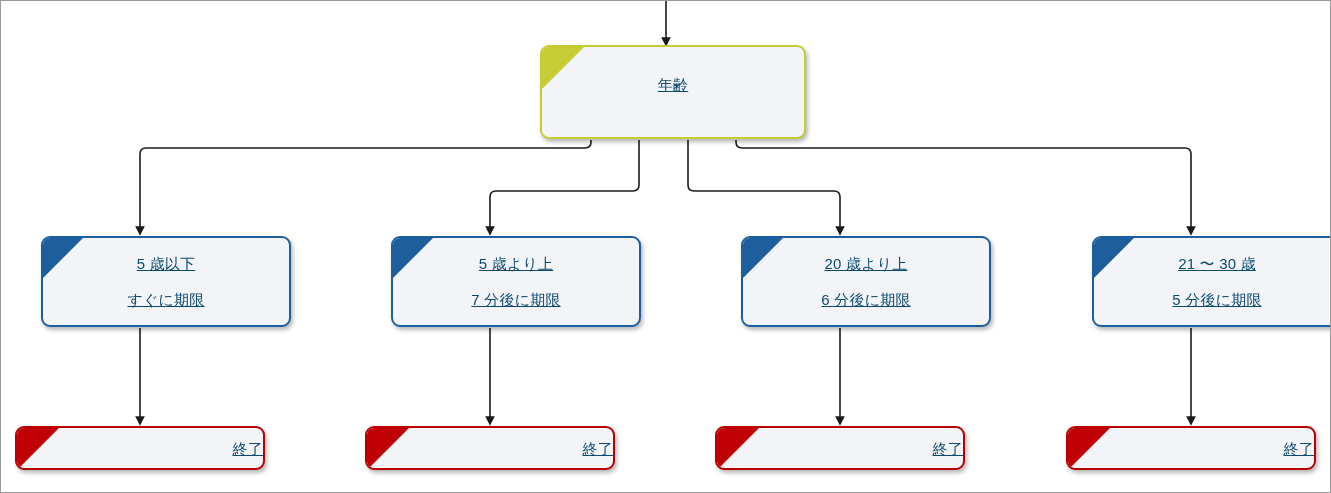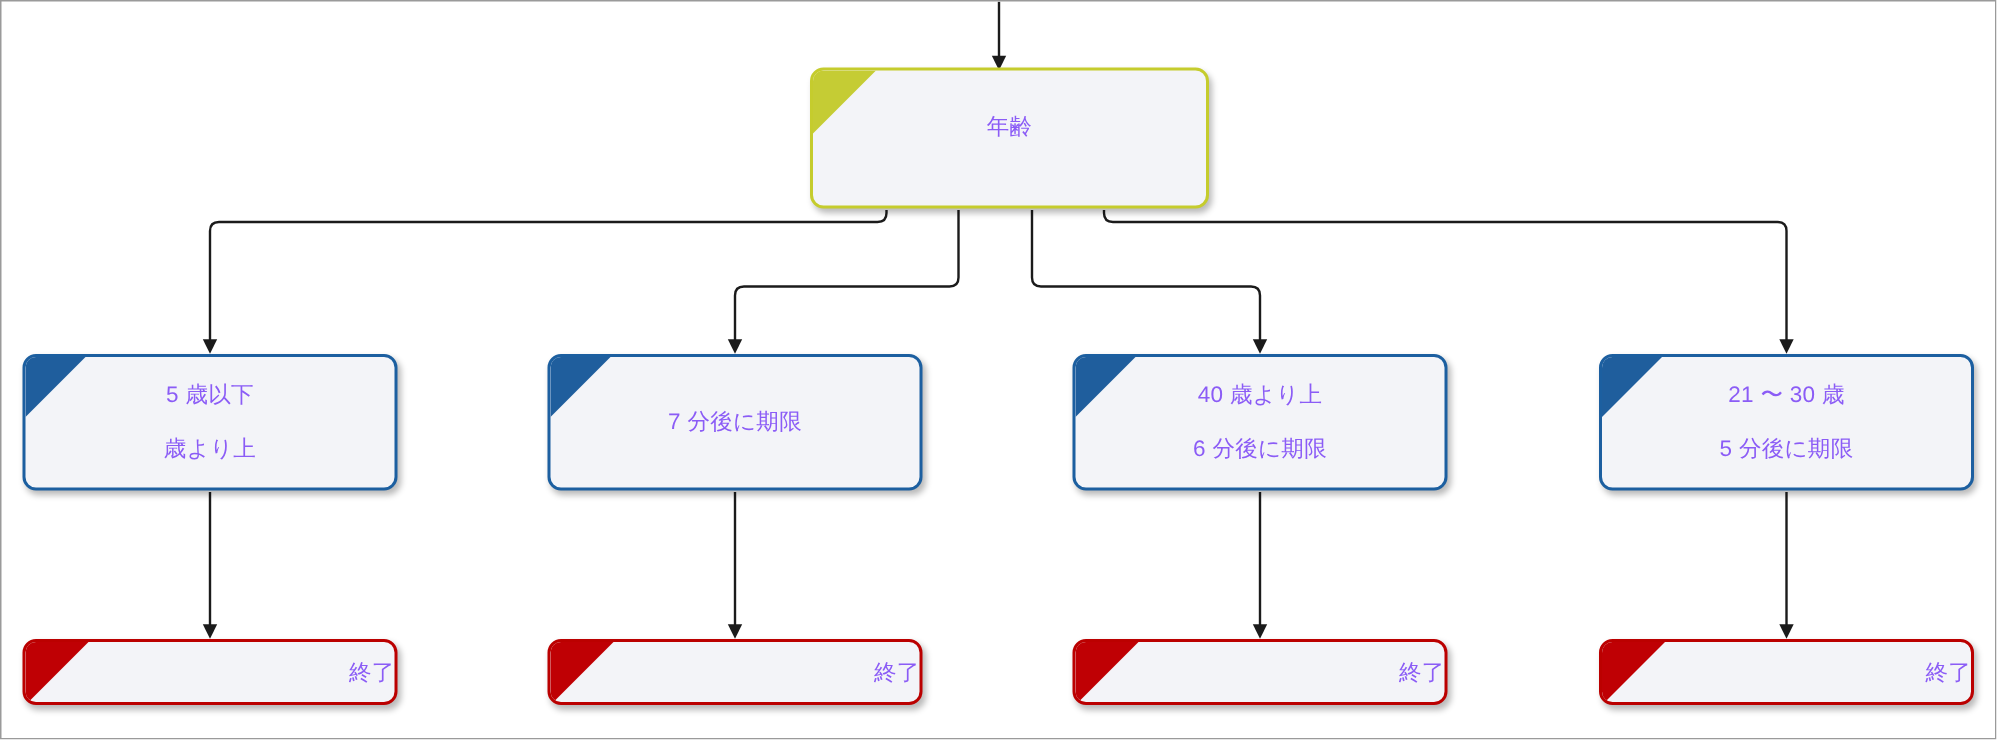--- a/index.html
+++ b/index.html
@@ -31,22 +31,23 @@
     position: absolute;
     box-sizing: border-box;
     background: #f3f4f8;
     border-radius: 9px;
     overflow: hidden;
     display: flex;
     flex-direction: column;
     align-items: center;
     justify-content: center;
     text-align: center;
-    color: #8b5cf6;
+    color: #0c4a6e;
     box-shadow: 2px 3px 4px rgba(0,0,0,0.28);
+    text-decoration: underline;
   }
   .node .corner {
     position: absolute;
     left: 0;
     top: 0;
     width: 0;
     height: 0;
   }
   .node .lines {
     position: relative;
@@ -74,20 +75,21 @@
   .node.decision .corner {
     border-top: 42px solid #c5cc34;
     border-right: 42px solid transparent;
   }
 
   
   .node.case {
     border: 2px solid #1c5fa0;
     width: 250px;
     height: 91px;
+    margin-left: 26px;
   }
   .node.case .t1 { margin-bottom: 17px; }
   .node.case .corner {
     border-top: 40px solid #1f5e9d;
     border-right: 40px solid transparent;
   }
 
   
   .node.end {
     border: 2px solid #bb0000;
@@ -135,35 +137,36 @@
     <span class="corner"></span>
     <div class="lines">
       <div class="t1">年齢</div>
     </div>
   </div>
 
   <div class="node case" style="left:14px; top:235px;">
     <span class="corner"></span>
     <div class="lines">
       <div class="t1">5 歳以下</div>
-      <div class="t2">歳より上</div>
+      <div class="t2">すぐに期限</div>
     </div>
   </div>
 
   <div class="node case" style="left:364px; top:235px;">
     <span class="corner"></span>
     <div class="lines">
+      <div class="t1">5 歳より上</div>
       <div class="t2">7 分後に期限</div>
     </div>
   </div>
 
   <div class="node case" style="left:714px; top:235px;">
     <span class="corner"></span>
     <div class="lines">
-      <div class="t1">40 歳より上</div>
+      <div class="t1">20 歳より上</div>
       <div class="t2">6 分後に期限</div>
     </div>
   </div>
 
   <div class="node case" style="left:1065px; top:235px;">
     <span class="corner"></span>
     <div class="lines">
       <div class="t1">21 〜 30 歳</div>
       <div class="t2">5 分後に期限</div>
     </div>

